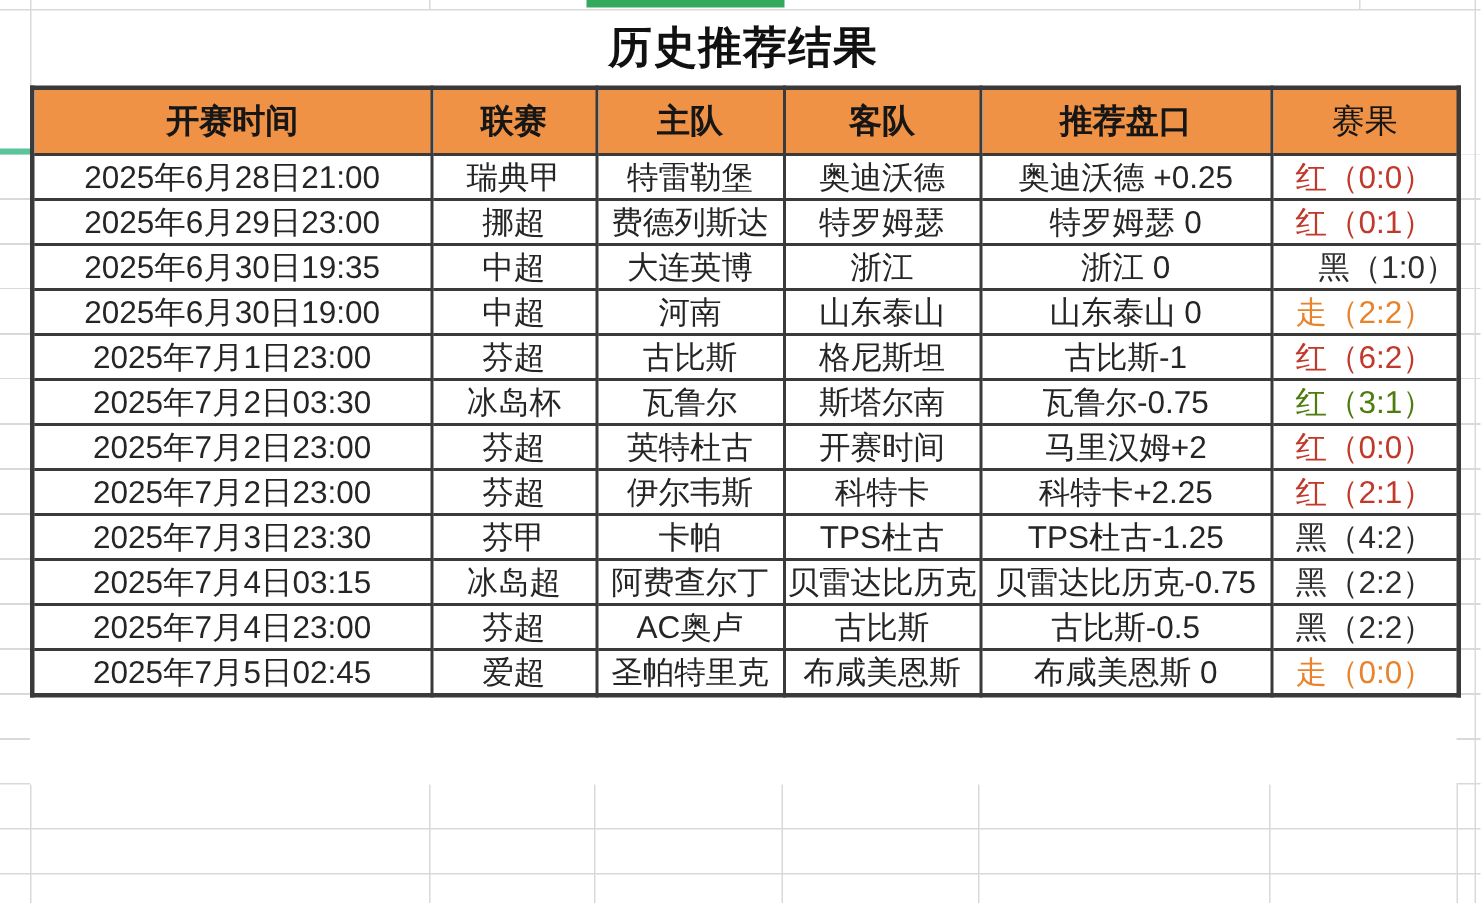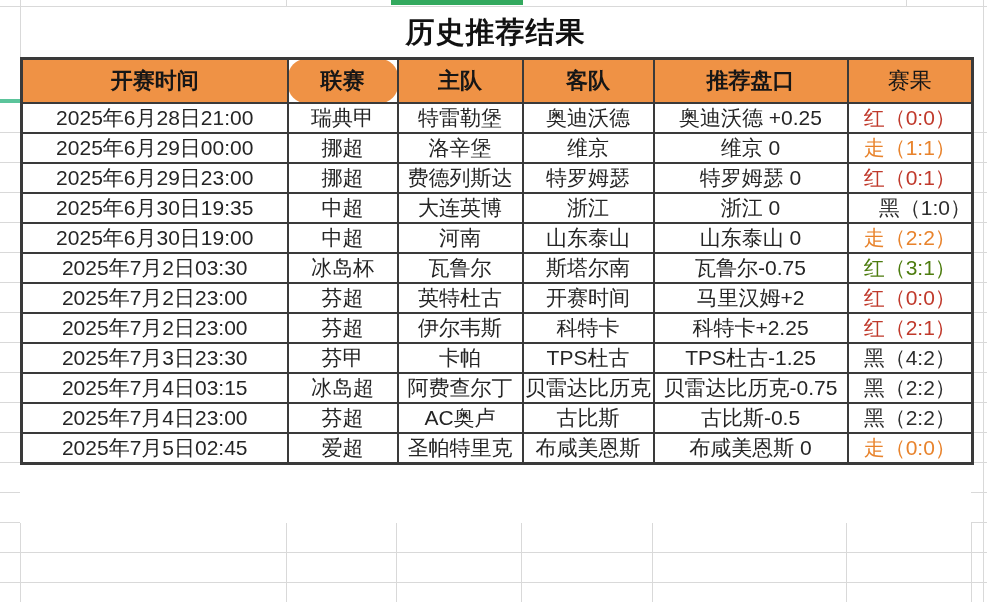--- a/index.html
+++ b/index.html
@@ -30,21 +30,21 @@
 
   table.results { position:absolute; top:57px; left:20px; width:951px;
                   border-collapse:collapse; table-layout:fixed;
                   border:3px solid var(--border); }
   th, td { border:2px solid var(--border); text-align:center; vertical-align:middle;
            overflow:hidden; white-space:nowrap; padding:0; }
   thead th { height:44px; background:var(--header-bg); color:#161616;
              font-size:22px; font-weight:700; }
   tbody td { height:29.9px; font-size:21px; color:#252525; }
   .col-time     { width:266px; }
-  .col-league   { width:110px;border-radius:18px; }
+  .col-league   { width:110px; }
   .col-home     { width:125px; }
   .col-away     { width:131px; }
   .col-handicap { width:194px; }
   .col-result   { width:125px; font-weight:400;margin-top:17px; }
 </style>
 </head>
 <body>
 
 <div class="stage">
 
@@ -85,28 +85,20 @@
     <tbody id="tbody">
         <tr>
           <td class="col-time">2025年6月28日21:00</td>
           <td class="col-league">瑞典甲</td>
           <td class="col-home">特雷勒堡</td>
           <td class="col-away">奥迪沃德</td>
           <td class="col-handicap">奥迪沃德 +0.25</td>
           <td class="col-result" style="color: rgb(192, 57, 43);">红（0:0）</td>
         </tr>
         <tr>
-          <td class="col-time">2025年6月29日00:00</td>
-          <td class="col-league">挪超</td>
-          <td class="col-home">洛辛堡</td>
-          <td class="col-away">维京</td>
-          <td class="col-handicap">维京 0</td>
-          <td class="col-result" style="color: rgb(232, 131, 44);">走（1:1）</td>
-        </tr>
-        <tr>
           <td class="col-time">2025年6月29日23:00</td>
           <td class="col-league">挪超</td>
           <td class="col-home">费德列斯达</td>
           <td class="col-away">特罗姆瑟</td>
           <td class="col-handicap">特罗姆瑟 0</td>
           <td class="col-result" style="color: rgb(192, 57, 43);">红（0:1）</td>
         </tr>
         <tr>
           <td class="col-time">2025年6月30日19:35</td>
           <td class="col-league">中超</td>
@@ -115,20 +107,28 @@
           <td class="col-handicap">浙江 0</td>
           <td class="col-result" style="color: rgb(46, 46, 46); text-align: right;">黑（1:0）</td>
         </tr>
         <tr>
           <td class="col-time">2025年6月30日19:00</td>
           <td class="col-league">中超</td>
           <td class="col-home">河南</td>
           <td class="col-away">山东泰山</td>
           <td class="col-handicap">山东泰山 0</td>
           <td class="col-result" style="color: rgb(232, 131, 44);">走（2:2）</td>
+        </tr>
+        <tr>
+          <td class="col-time">2025年7月1日23:00</td>
+          <td class="col-league">芬超</td>
+          <td class="col-home">古比斯</td>
+          <td class="col-away">格尼斯坦</td>
+          <td class="col-handicap">古比斯-1</td>
+          <td class="col-result" style="color: rgb(192, 57, 43);">红（6:2）</td>
         </tr>
         <tr>
           <td class="col-time">2025年7月2日03:30</td>
           <td class="col-league">冰岛杯</td>
           <td class="col-home">瓦鲁尔</td>
           <td class="col-away">斯塔尔南</td>
           <td class="col-handicap">瓦鲁尔-0.75</td>
           <td class="col-result" style="color: #4d7c0f; text-align: center;">红（3:1）</td>
         </tr>
         <tr>

